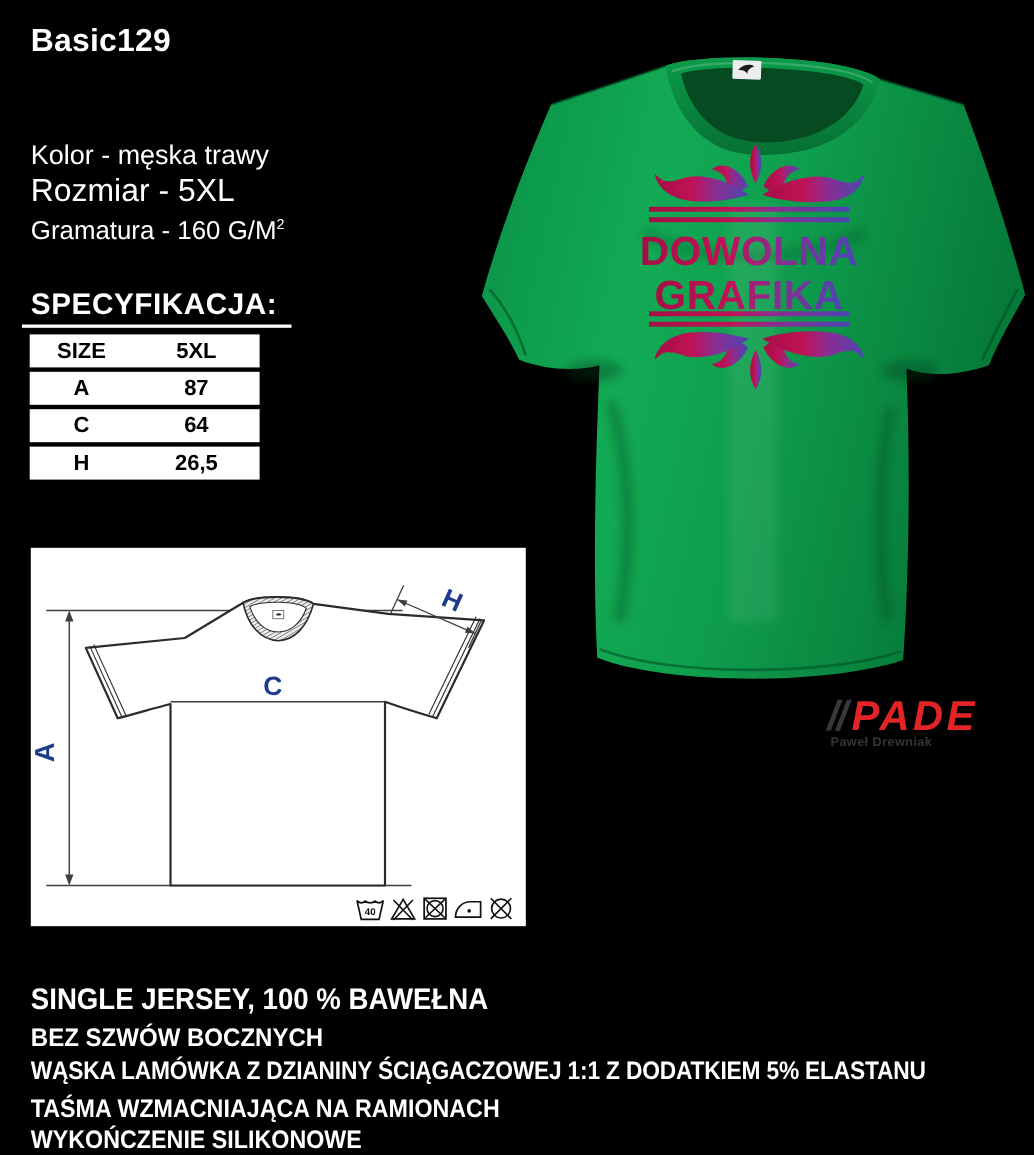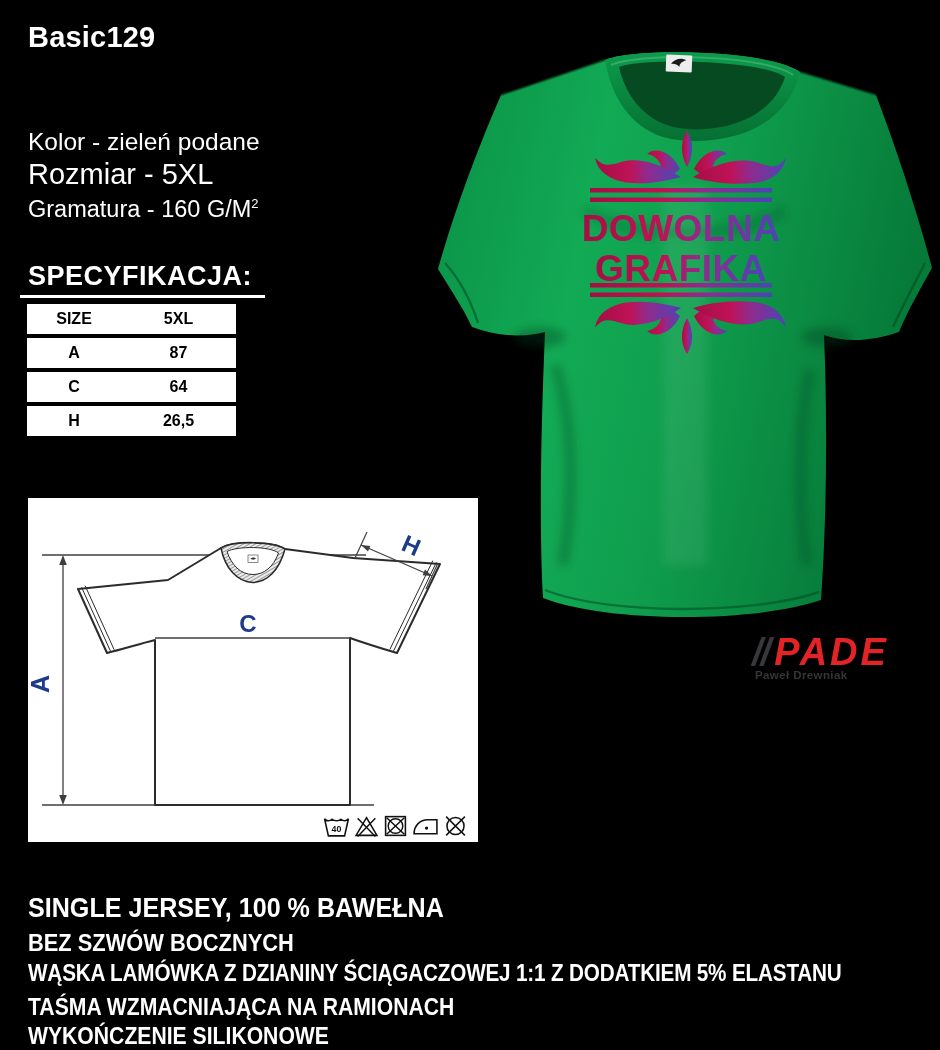--- a/index.html
+++ b/index.html
@@ -12,21 +12,21 @@
   .d-color{left:28px;top:128px;font-size:24.5px;}
   .d-size{left:28px;top:158px;font-size:29px;}
   .d-weight{left:28px;top:196px;font-size:23.5px;}
   .d-weight sup{font-size:13px;}
 
   
   .spec-h{left:28px;top:261px;font-size:27px;font-weight:600;letter-spacing:.5px;}
   .spec-topline{left:20px;top:295px;width:245px;height:3px;background:#fff;}
   .spec-table{left:27px;top:304px;width:209px;}
   .spec-row{display:grid;grid-template-columns:45% 55%;height:30px;margin-bottom:4px;
-            background:#fff;color:#000;font-weight:bold;font-size:16px;align-items:center;text-align:center;}
+            background:#fff;color:#000;font-weight:bold;font-size:20px;align-items:center;text-align:center;}
   .note{left:28px;top:455px;width:406px;font-size:15.5px;font-weight:bold;line-height:23px;}
   .note-l1{text-align:justify;text-align-last:justify;}
 
   
   .diagram{left:28px;top:498px;width:450px;height:344px;background:#fff;}
   .dsvg{position:absolute;left:0;top:0;}
   .dsvg text{font-family:"Liberation Sans",sans-serif;font-weight:bold;}
   .care-row{position:absolute;right:10px;bottom:4px;display:flex;gap:4px;align-items:flex-end;}
   .care-row svg{display:block;}
   .care-row text{font-family:"Liberation Sans",sans-serif;}
@@ -53,21 +53,21 @@
 </style>
 </head>
 <body>
 
 <div class="canvas">
 
   <div class="abs title">
     <div>Basic129</div>
   </div>
 
-  <div class="abs d-color">Kolor - zieleń podane</div>
+  <div class="abs d-color">Kolor - męska trawy</div>
   <div class="abs d-size">Rozmiar - 5XL</div>
   <div class="abs d-weight"><span>Gramatura - 160 G/M</span><sup>2</sup></div>
 
   <div class="abs spec-h">SPECYFIKACJA:</div>
   <div class="abs spec-topline"></div>
   <div class="abs spec-table">
     <div class="spec-row">
       <span>SIZE</span>
       <span>5XL</span>
     </div>

